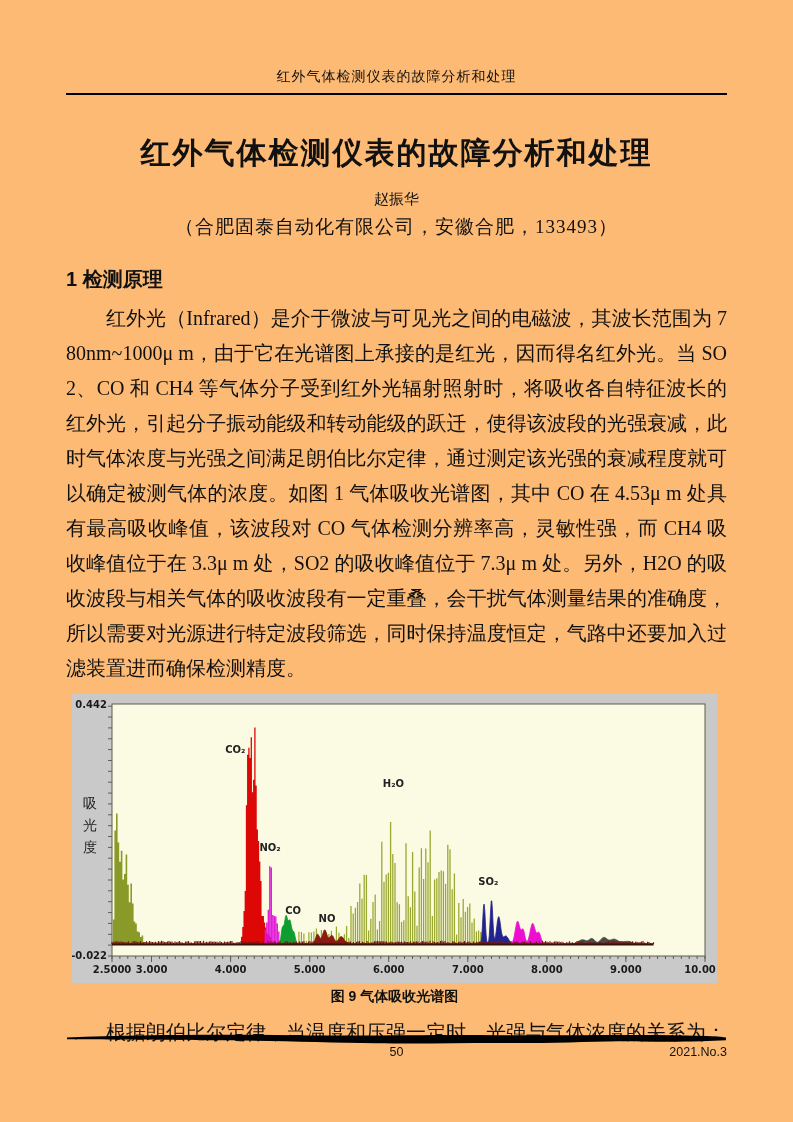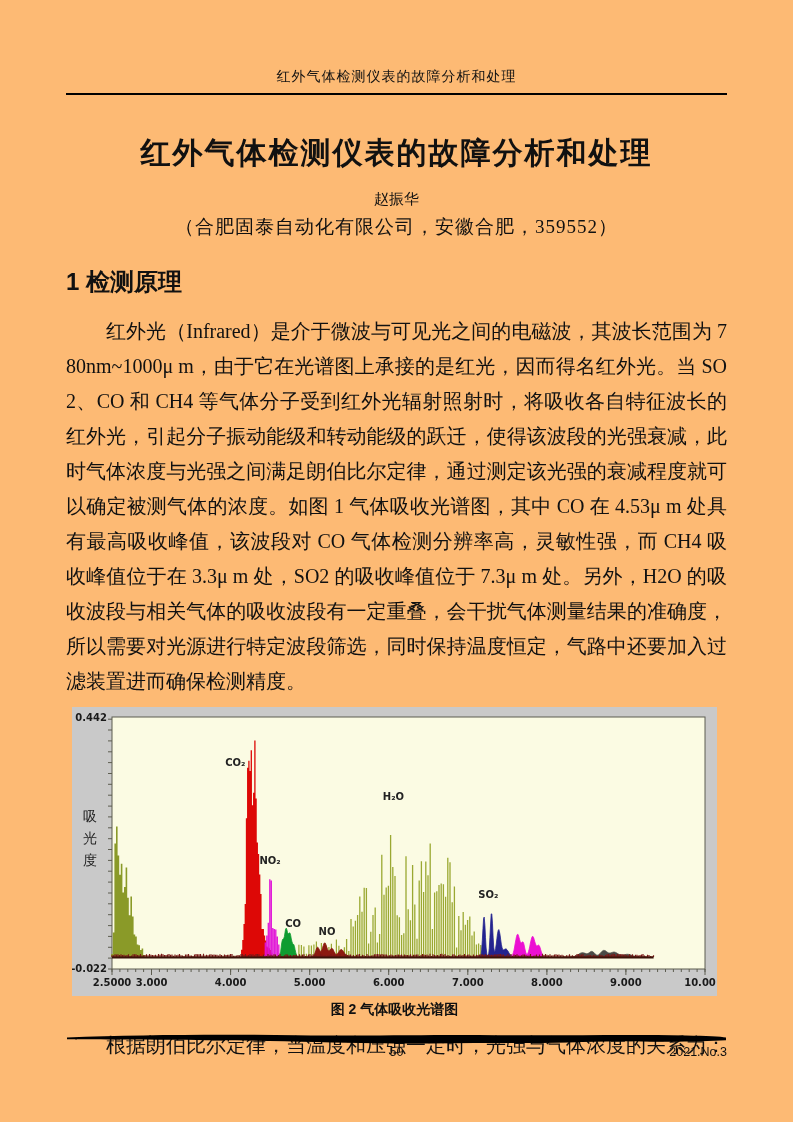--- a/index.html
+++ b/index.html
@@ -5,21 +5,21 @@
   html,body{margin:0;padding:0;background:#ffffff;}
   .page{position:relative;width:793px;height:1122px;background:#fdba74;color:#111;
         font-family:"Liberation Serif","DejaVu Serif",serif;overflow:hidden;}
   .content{position:absolute;left:66px;top:0;width:661px;}
   .running-title{margin-top:68px;text-align:center;font-size:14px;letter-spacing:1px;}
   .header-rule{margin-top:7px;border-top:2.5px solid #000;height:0;}
   .article-title{margin:38px 0 0;text-align:center;font-size:30px;font-weight:700;
         font-family:"Liberation Sans","DejaVu Sans",sans-serif;letter-spacing:2px;}
   .author{margin-top:16px;text-align:center;font-size:15px;}
   .affiliation{margin-top:5px;text-align:center;font-size:19px;letter-spacing:1px;}
-  .section-heading{margin:26px 0 16px;font-size:24px;font-weight:700;
+  .section-heading{margin:26px 0 8px;font-size:20px;font-weight:700;
         font-family:"Liberation Sans","DejaVu Sans",sans-serif;}
   .body-para{margin:6px 0 0;font-size:20px;line-height:35px;text-align:justify;
         text-indent:2em;word-break:break-all;}
   .figure-block{margin:8px 0 0 6px;padding:0;width:647px;}
   .chart-frame{width:645px;height:289px;line-height:0;}
   .chart-frame svg{display:block;}
   .figure-caption{margin-top:5px;width:645px;text-align:center;font-size:14px;font-weight:700;
         font-family:"Liberation Sans","DejaVu Sans",sans-serif;}
   .follow-para{margin-top:9px;}
   .page-footer{position:absolute;left:66px;top:1031px;width:661px;}
@@ -33,21 +33,21 @@
 <body>
 
 <div class="page">
   <div class="content">
 
     <div class="running-title">红外气体检测仪表的故障分析和处理</div>
     <div class="header-rule"></div>
 
     <h1 class="article-title">红外气体检测仪表的故障分析和处理</h1>
     <div class="author">赵振华</div>
-    <div class="affiliation">（合肥固泰自动化有限公司，安徽合肥，359552）</div>
+    <div class="affiliation">（合肥固泰自动化有限公司，安徽合肥，133493）</div>
 
     <h2 class="section-heading">1 检测原理</h2>
 
     <p class="body-para">红外光（Infrared）是介于微波与可见光之间的电磁波，其波长范围为 780nm~1000μ m，由于它在光谱图上承接的是红光，因而得名红外光。当 SO2、CO 和 CH4 等气体分子受到红外光辐射照射时，将吸收各自特征波长的红外光，引起分子振动能级和转动能级的跃迁，使得该波段的光强衰减，此时气体浓度与光强之间满足朗伯比尔定律，通过测定该光强的衰减程度就可以确定被测气体的浓度。如图 1 气体吸收光谱图，其中 CO 在 4.53μ m 处具有最高吸收峰值，该波段对 CO 气体检测分辨率高，灵敏性强，而 CH4 吸收峰值位于在 3.3μ m 处，SO2 的吸收峰值位于 7.3μ m 处。另外，H2O 的吸收波段与相关气体的吸收波段有一定重叠，会干扰气体测量结果的准确度，所以需要对光源进行特定波段筛选，同时保持温度恒定，气路中还要加入过滤装置进而确保检测精度。</p>
 
     <figure class="figure-block">
       <div class="chart-frame">
         <svg id="spectrum-svg" width="645" height="289" xmlns="http://www.w3.org/2000/svg" viewBox="0 0 645 289">
             <rect x="0" y="0" width="645" height="289" fill="#c9c9c9"></rect>
             <rect x="40" y="10" width="593" height="252" fill="#fbfbe3" stroke="#5d5d50" stroke-width="1"></rect>
@@ -79,21 +79,21 @@
             <text x="18" y="136" text-anchor="middle" font-family="&quot;Liberation Serif&quot;,&quot;DejaVu Serif&quot;,serif" font-size="14px" fill="#222">光</text>
             <text x="18" y="158" text-anchor="middle" font-family="&quot;Liberation Serif&quot;,&quot;DejaVu Serif&quot;,serif" font-size="14px" fill="#222">度</text>
             <text x="163.34399999999997" y="58.87931034482759" text-anchor="middle" font-family="&quot;DejaVu Sans&quot;,sans-serif" font-size="10px" font-weight="600" fill="#222">CO₂</text>
             <text x="198.13333333333333" y="156.6379310344828" text-anchor="middle" font-family="&quot;DejaVu Sans&quot;,sans-serif" font-size="10px" font-weight="600" fill="#222">NO₂</text>
             <text x="221.06266666666667" y="219.63793103448276" text-anchor="middle" font-family="&quot;DejaVu Sans&quot;,sans-serif" font-size="10px" font-weight="600" fill="#222">CO</text>
             <text x="255.06133333333332" y="228.32758620689657" text-anchor="middle" font-family="&quot;DejaVu Sans&quot;,sans-serif" font-size="10px" font-weight="600" fill="#222">NO</text>
             <text x="321.4773333333333" y="92.55172413793102" text-anchor="middle" font-family="&quot;DejaVu Sans&quot;,sans-serif" font-size="10px" font-weight="600" fill="#222">H₂O</text>
             <text x="416.3573333333333" y="191.39655172413794" text-anchor="middle" font-family="&quot;DejaVu Sans&quot;,sans-serif" font-size="10px" font-weight="600" fill="#222">SO₂</text>
           </svg>
       </div>
-      <figcaption class="figure-caption">图 2 气体吸收光谱图</figcaption>
+      <figcaption class="figure-caption">图 9 气体吸收光谱图</figcaption>
     </figure>
 
     <p class="body-para follow-para">根据朗伯比尔定律，当温度和压强一定时，光强与气体浓度的关系为：</p>
 
   </div>
 
   <div class="page-footer">
     <svg class="footer-band" viewBox="0 0 661 16" xmlns="http://www.w3.org/2000/svg">
       <path fill="#000" d="M1,6.5 C70,3.8 150,3.2 230,4.2 C310,5.2 360,3.6 430,4.2 C500,4.8 560,3.4 620,4.6 C640,5 655,5.6 660,6.6
            L660,9.2 C640,10.4 610,11 575,10.4 C540,9.8 500,12.4 450,12 C400,11.6 360,13 310,12.2

